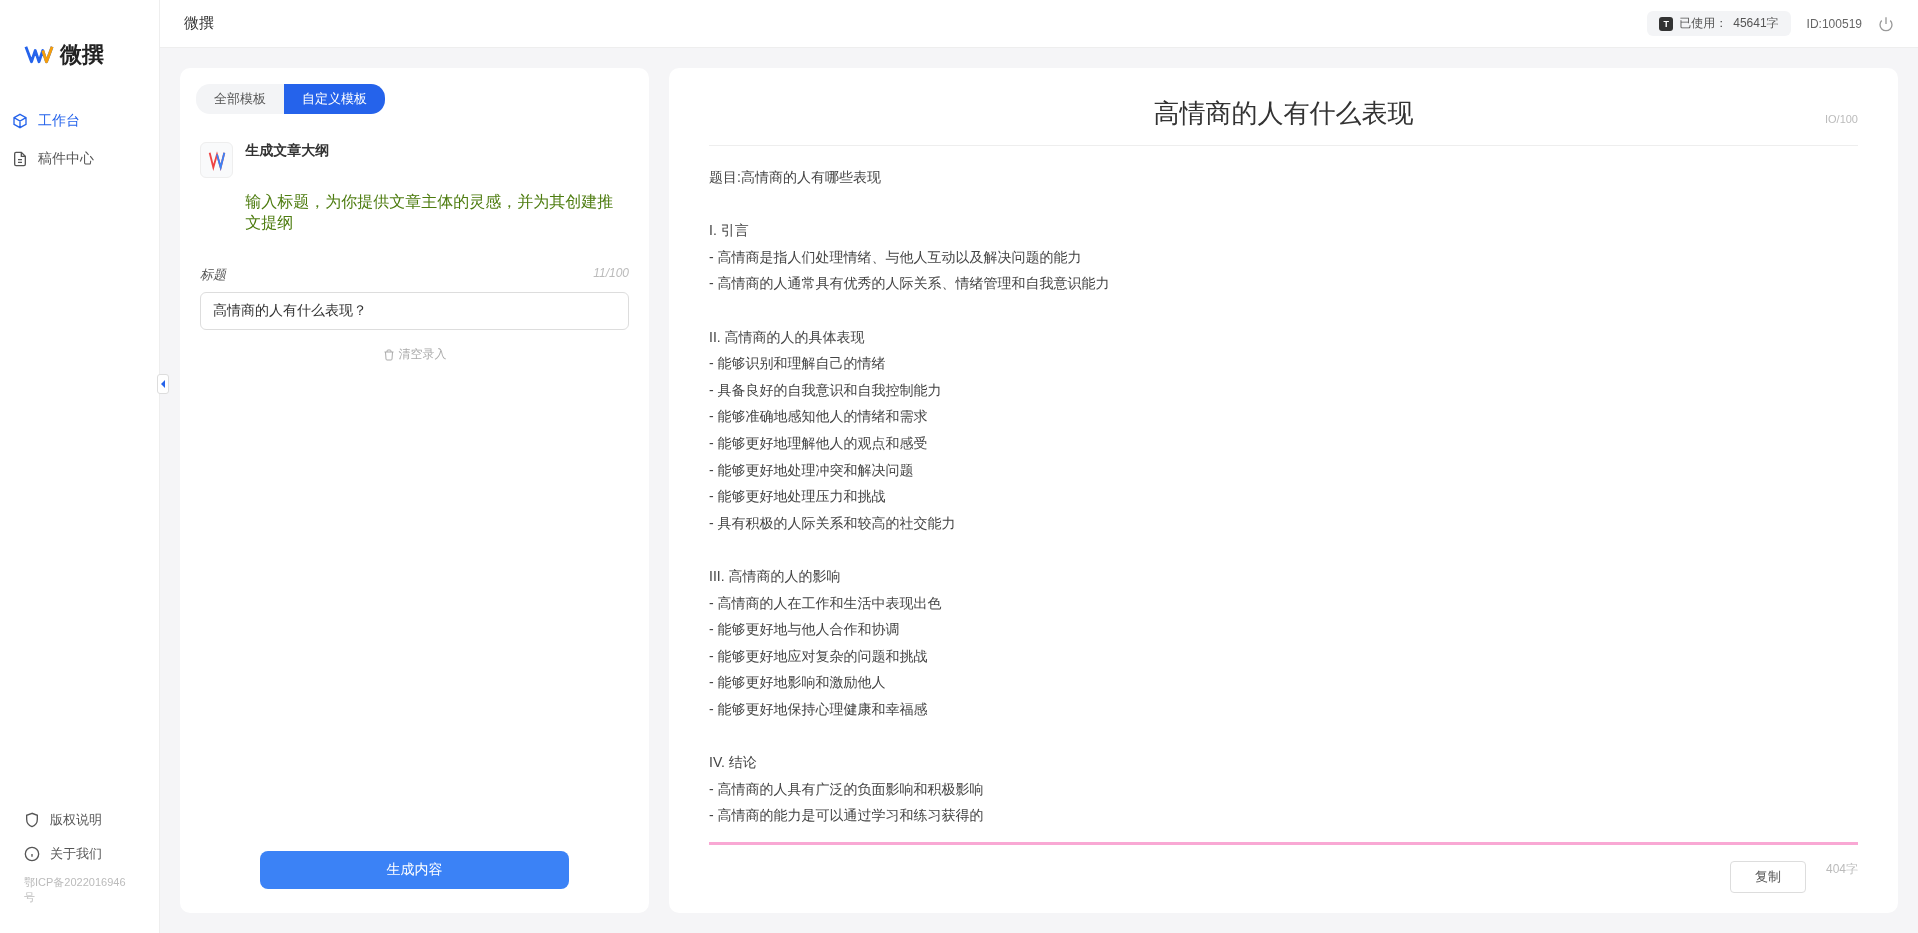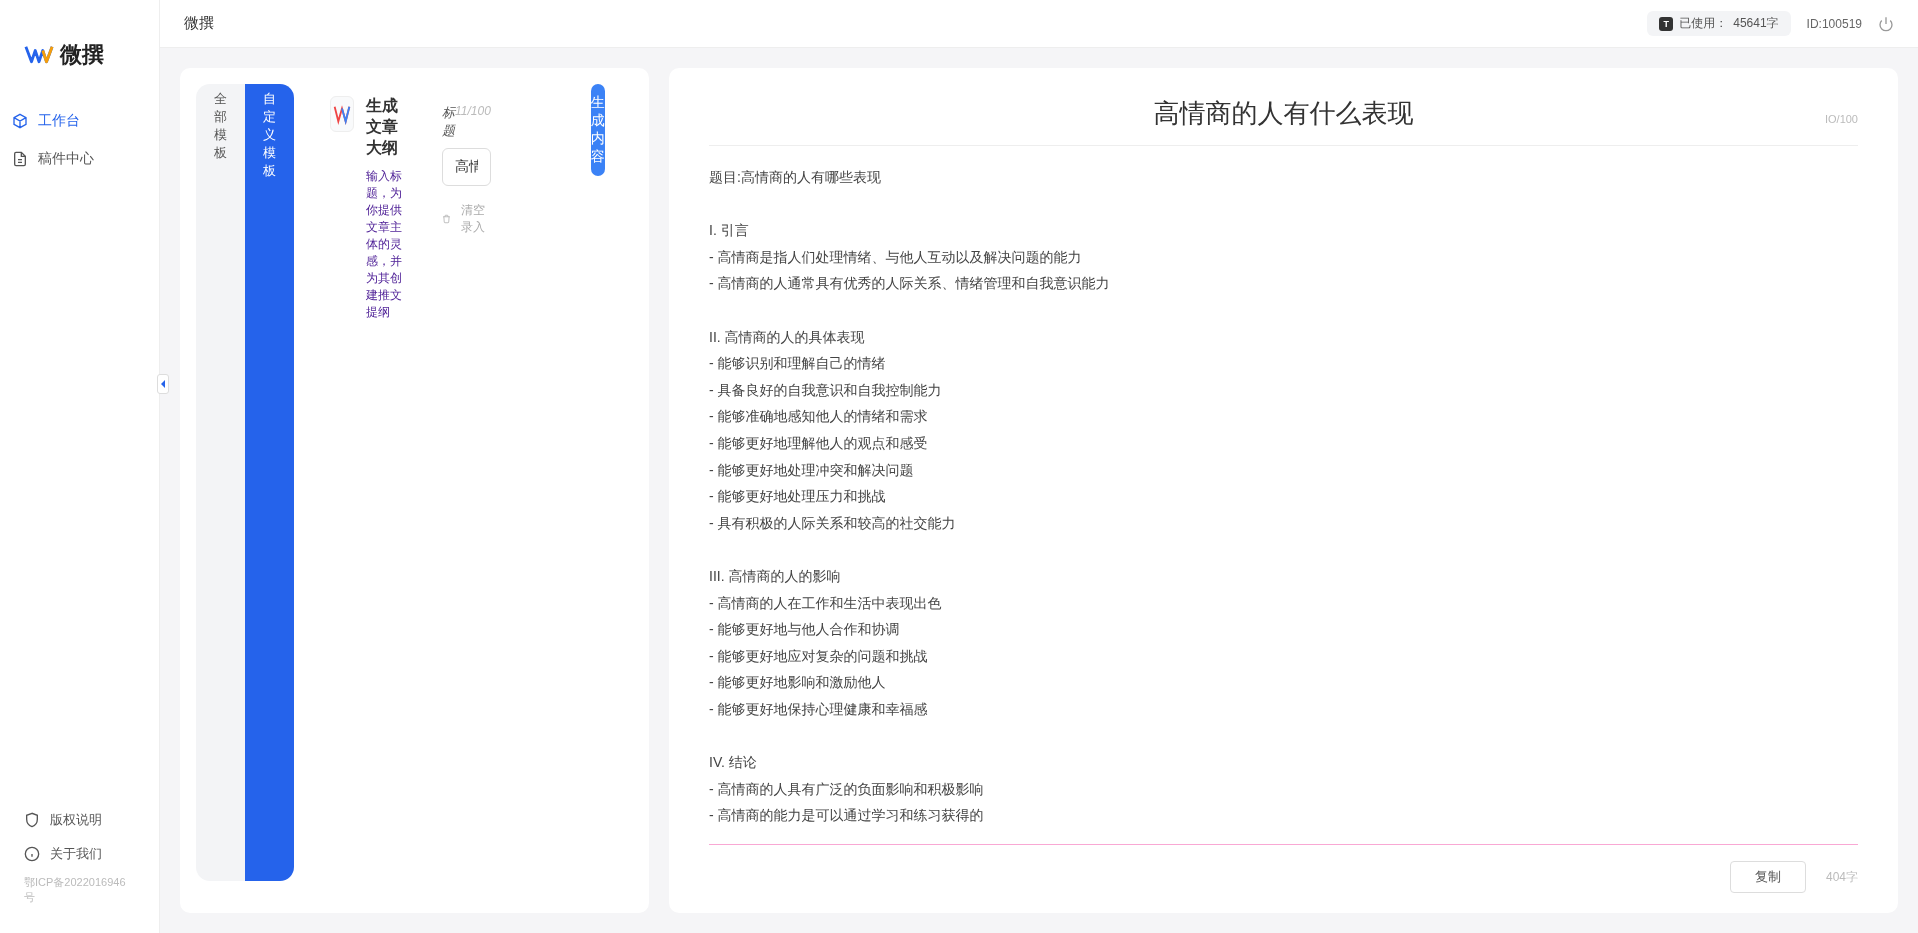--- a/index.html
+++ b/index.html
@@ -25,49 +25,49 @@
     .topbar { height: 48px; background: #fff; border-bottom: 1px solid #eee; display: flex; align-items: center; padding: 0 24px; gap: 16px; }
     .topbar-title { font-size: 15px; color: #333; flex: 1; }
     .usage-badge { display: inline-flex; align-items: center; gap: 6px; padding: 4px 12px; background: #f3f4f6; border-radius: 6px; font-size: 12px; color: #555; }
     .usage-badge .ico { width: 14px; height: 14px; background: #333; border-radius: 3px; display: inline-flex; align-items: center; justify-content: center; color: #fff; font-size: 9px; font-weight: bold; }
     .user-id { font-size: 12px; color: #666; }
     .power-icon { width: 16px; height: 16px; color: #999; cursor: pointer; }
     
     .content { flex: 1; display: flex; gap: 20px; padding: 20px; overflow: hidden; }
     
     
-    .panel-left { width: 469px; background: #fff; border-radius: 10px; display: flex; flex-direction: row; padding: 16px 0; }
+    .panel-left { width: 469px; background: #fff; border-radius: 10px; display: flex; flex-direction: column; padding: 16px 0; }
     .tabs { display: flex; gap: 0; padding: 0 16px 16px; }
     .tab { padding: 6px 18px; font-size: 13px; color: #555; background: #f3f4f6; cursor: pointer; }
     .tab:first-child { border-radius: 14px 0 0 14px; }
     .tab:last-child { border-radius: 0 14px 14px 0; }
     .tab.active { background: #2563eb; color: #fff; }
     
     .template-row { display: flex; gap: 12px; padding: 12px 20px; align-items: flex-start; }
     .template-icon { width: 36px; height: 36px; border-radius: 6px; background: #f9fafb; border: 1px solid #eee; display: flex; align-items: center; justify-content: center; font-size: 18px; }
-    .template-info .t-title { font-size: 16px; font-weight: 600; color: #333; margin-bottom: 9px; }
-    .template-info .t-desc { font-size: 12px; color: #4c1d95; }
+    .template-info .t-title { font-size: 14px; font-weight: 600; color: #333; margin-bottom: 0; }
+    .template-info .t-desc { font-size: 16px; color: #4d7c0f; margin-top: 32px; }
     
     .form-block { padding: 20px 20px 0; flex: 1; display: flex; flex-direction: column; }
     .form-label-row { display: flex; justify-content: space-between; font-size: 13px; color: #555; margin-bottom: 8px; font-style: italic; }
     .form-label-row .count { font-size: 12px; color: #bbb; }
     .text-input { width: 100%; padding: 10px 12px; border: 1px solid #ddd; border-radius: 6px; font-size: 14px; color: #333; outline: none; }
     .clear-link { text-align: center; padding: 16px 0; }
     .clear-link span { font-size: 12px; color: #aaa; display: inline-flex; align-items: center; gap: 4px; cursor: pointer; }
     
     .generate-btn-wrap { padding: 0 80px 8px; }
     .generate-btn { width: 100%; padding: 10px 0; background: #3b82f6; color: #fff; border: none; border-radius: 8px; font-size: 14px; cursor: pointer; }
     
     
     .panel-right { flex: 1; background: #fff; border-radius: 10px; display: flex; flex-direction: column; padding: 28px 40px 20px; }
     .output-header { position: relative; padding-bottom: 14px; border-bottom: 1px solid #eee; margin-bottom: 18px; }
     .output-title { font-size: 26px; font-weight: 400; text-align: center; font-family: "SimSun", serif; }
     .io-count { position: absolute; right: 0; bottom: 20px; font-size: 11px; color: #bbb; }
     .output-body { flex: 1; overflow: auto; font-size: 14px; color: #444; line-height: 1.9; white-space: pre-line; }
-    .output-footer { display: flex; justify-content: flex-end; align-items: center; gap: 20px; padding-top: 16px; border-top: 1px solid #f9a8d4; margin-top: 12px; }
+    .output-footer { display: flex; justify-content: flex-end; gap: 20px; padding-top: 16px; border-top: 3px solid #f9a8d4; margin-top: 12px; }
     .copy-btn { padding: 6px 24px; border: 1px solid #ddd; background: #fff; border-radius: 4px; font-size: 13px; color: #555; cursor: pointer; }
     .char-count { font-size: 12px; color: #bbb; }
   </style>
 </head>
 <body>
 
 <div class="app">
   <aside class="sidebar">
     <div class="logo">
       <span class="logo-icon">

